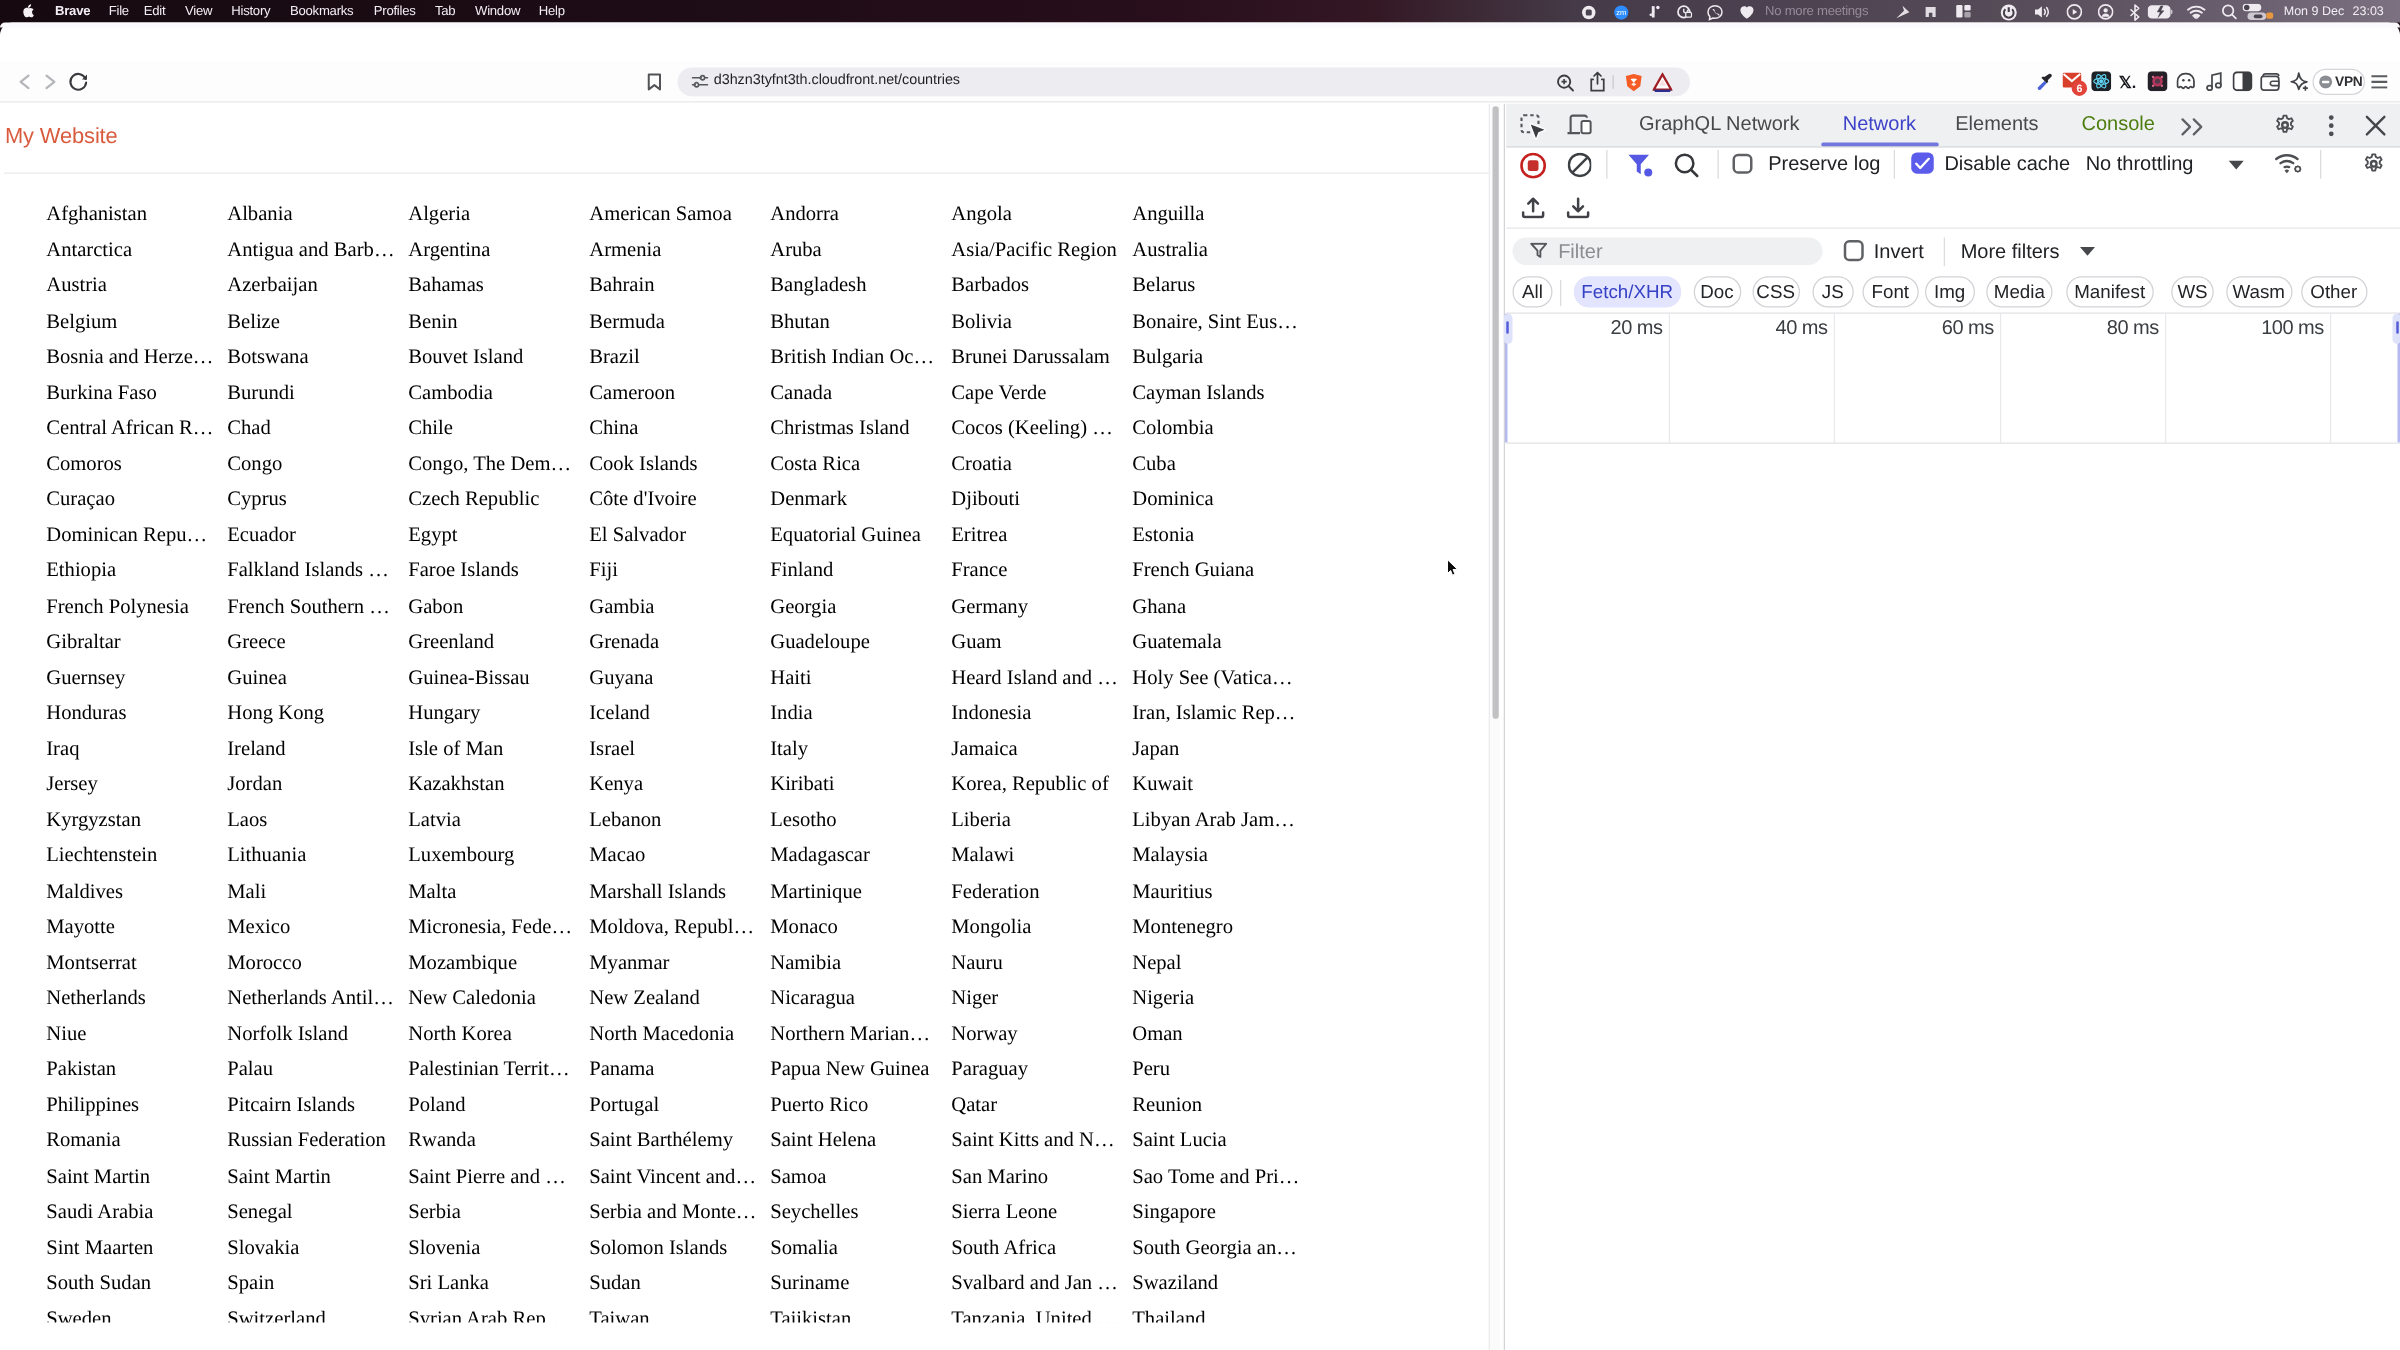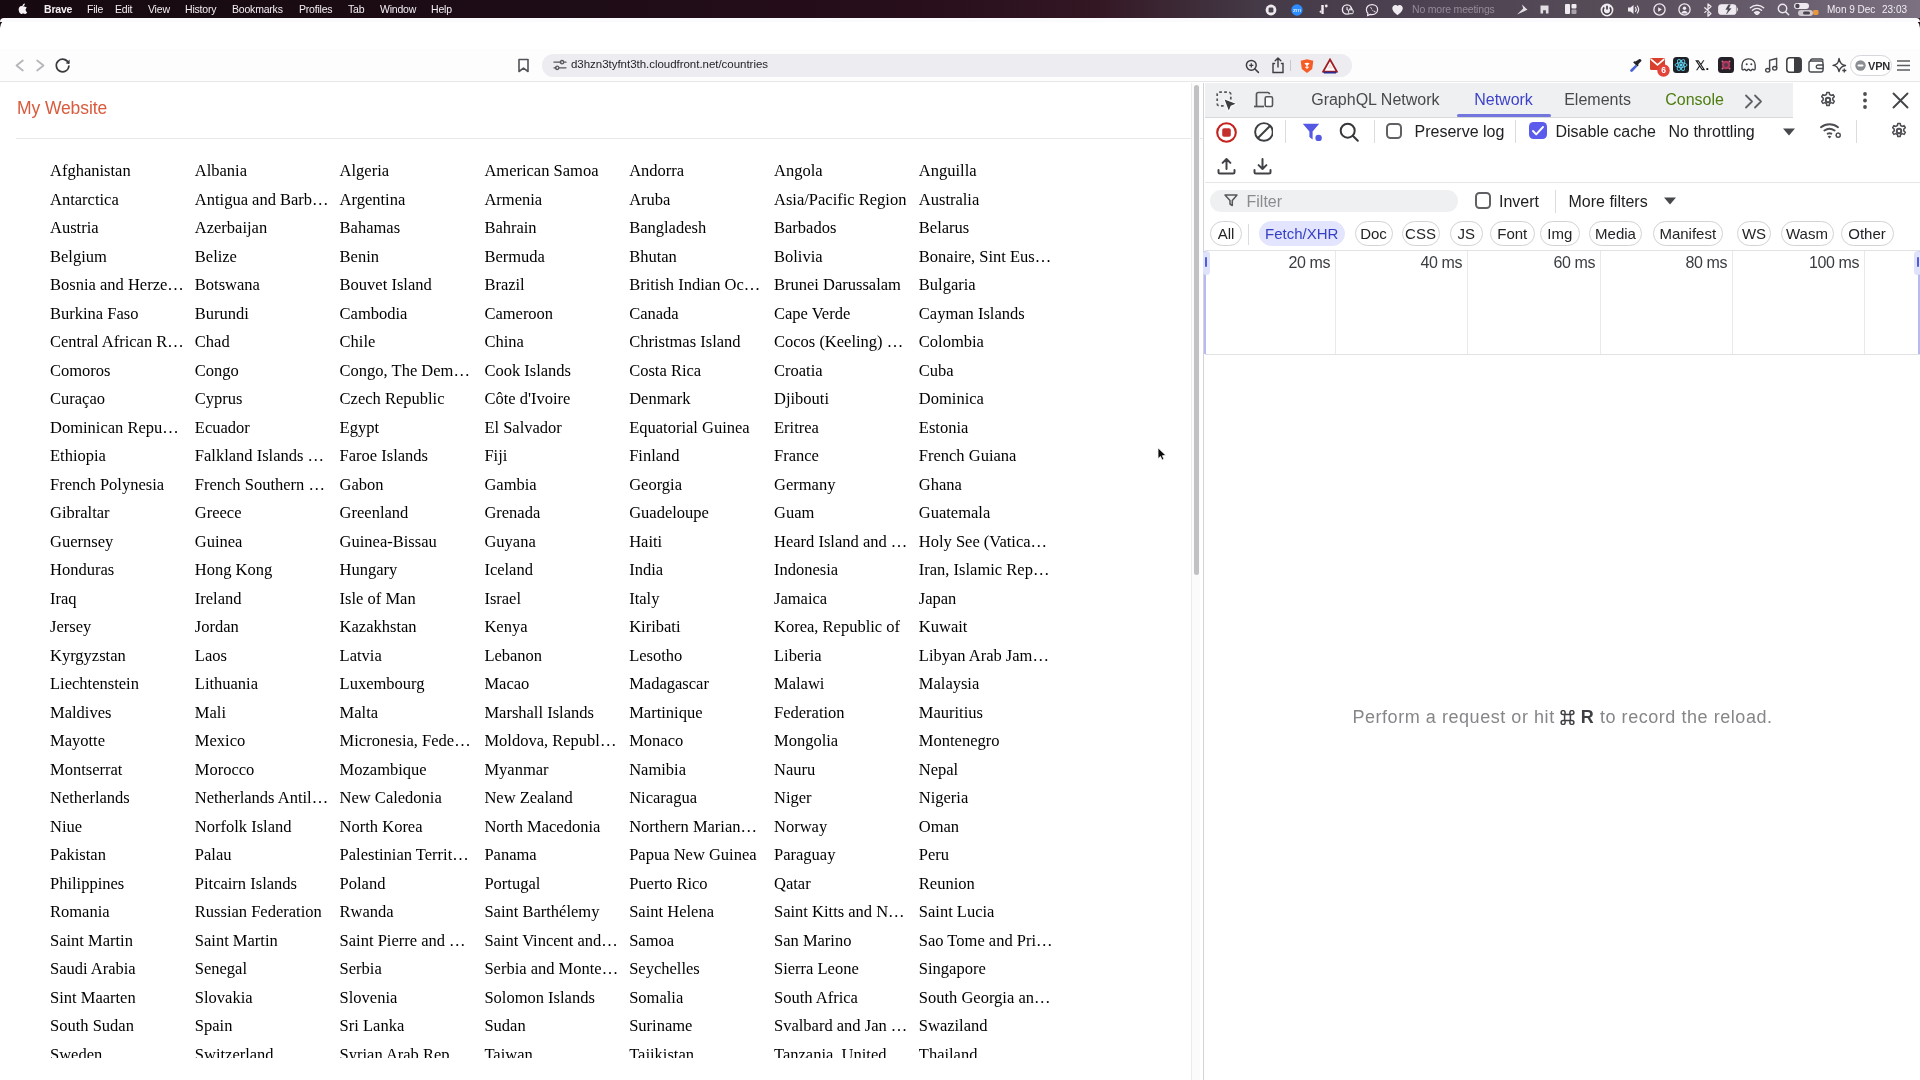--- a/index.html
+++ b/index.html
@@ -7,28 +7,28 @@
 .menubar{left:0;top:0;width:1920px;height:18px;
  background:linear-gradient(90deg,#160a10 0%,#1d0c15 28%,#240d19 42%,#2a0f1d 50%,#331723 57%,#453a47 65.5%,#4c4150 73.5%,#564c58 83.5%,#6a6070 94%,#7b7181 100%);}
 .mi{position:absolute;top:0;height:18px;line-height:19.5px;color:#f3eef3;font-size:10.5px;letter-spacing:-.2px}
 .win{left:0;top:18px;width:1920px;height:1062px;background:#fff;border-radius:10px 10px 0 0}
 .topstrip{left:0;top:0;width:1920px;height:4px;background:#fbfafc;border-radius:10px 10px 0 0}
 .tabstrip{left:0;top:4px;width:1920px;height:26.5px;background:#e3e3e7}
 .navbar{left:0;top:30.5px;width:1920px;height:33px;background:#fdfdfe;border-bottom:1.4px solid #e7e7ea}
 .tl{position:absolute;top:7.4px;width:10.4px;height:10.4px;border-radius:50%}
 .tab{position:absolute;left:67px;top:2px;width:176px;height:22.5px;background:#fff;border-radius:8px;box-shadow:0 .5px 1.5px rgba(0,0,0,.12)}
 .content{left:0;top:65px;width:1920px;height:997px;background:#fff}
-.page{position:absolute;left:16px;top:0;width:1190px;height:975px;background:#fff;overflow:hidden}
+.page{position:absolute;left:3px;top:0;width:1190px;height:975px;background:#fff;overflow:hidden}
 .h1{position:absolute;left:1px;top:15px;font-size:17.5px;letter-spacing:-.1px;color:#d95b3d}
 .hr{position:absolute;left:0;top:54.5px;width:1190.5px;height:1.2px;background:#e9e9e9}
 .cc{position:absolute;font-family:"Liberation Serif",serif;font-size:16.5px;color:#000;white-space:nowrap;line-height:normal}
 .sbtrack{position:absolute;left:1190.5px;top:0;width:9.5px;height:997px;background:#fbfbfb;border-left:1px solid #ebebee}
 .sbthumb{position:absolute;left:2px;top:1.5px;width:5.5px;height:490px;background:#c1c1c4;border-radius:3px}
 .dt{position:absolute;left:1203px;top:0;width:717px;height:997px;background:#fff;border-left:1.2px solid #d4d4d8;font-size:16px;color:#1f1f1f}
-.dtr1{position:absolute;left:1.2px;top:0;width:588px;height:34.5px;background:#eff0f2;border-bottom:1px solid #d8d9db}
+.dtr1{position:absolute;left:1.2px;top:0;width:716px;height:34.5px;background:#eff0f2;border-bottom:1px solid #d8d9db}
 .dtab{position:absolute;top:0;height:34px;line-height:34px;font-size:16px;color:#454749}
 .chip{position:absolute;top:138.2px;height:24.8px;line-height:24.4px;border:1px solid #d2d3d7;border-radius:12.5px;background:#fff;color:#232427;font-size:15px;text-align:center}
 .sep{position:absolute;width:1px;background:#dcdce0}
 .cklabel{position:absolute;font-size:16px;color:#202124;line-height:16px}
 .gline{position:absolute;top:168px;width:1px;height:103px;background:#e9e9ed}
 .glabel{position:absolute;top:170.5px;width:60px;text-align:right;font-size:16px;letter-spacing:-.4px;color:#3a3d41}
 .es{position:absolute;width:717px;text-align:center;color:#848689}
 </style></head><body>
 
 <div class="a menubar">
@@ -601,21 +601,18 @@
       <div class="glabel" style="left:463px">80 ms</div>
       <div class="glabel" style="left:595px">100 ms</div>
       <div style="position:absolute;left:-.5px;top:168px;width:2.2px;height:103px;background:#b5baf0"></div>
       <div style="position:absolute;left:713.6px;top:168px;width:2.2px;height:103px;background:#b5baf0"></div>
       <div style="position:absolute;left:-1px;top:167.8px;width:6.8px;height:24px;background:#dfe2fb;border-radius:3.5px"></div>
       <div style="position:absolute;left:.6px;top:174.2px;width:2.2px;height:10px;background:#555cd8;border-radius:1px"></div>
       <div style="position:absolute;left:710px;top:167.8px;width:6.8px;height:24px;background:#dfe2fb;border-radius:3.5px"></div>
       <div style="position:absolute;left:712.8px;top:174.2px;width:2.2px;height:10px;background:#555cd8;border-radius:1px"></div>
       <div style="position:absolute;left:1px;top:271.2px;width:716px;height:1.2px;background:#e2e2e6"></div>
 
-      <div class="es" style="left:0;top:623.5px;font-size:18px;line-height:21px;letter-spacing:.55px">Perform a request or hit <svg style="vertical-align:-2.5px" width="15" height="15" viewBox="0 0 15 15">
-            <path d="M4.6 4.6h5.8M4.6 10.4h5.8M4.6 4.6v5.8M10.4 4.6v5.8 M4.6 4.6H3.1a2 2 0 112-2v1.5M10.4 4.6h1.5a2 2 0 10-2-2v1.5M4.6 10.4H3.1a2 2 0 102 2v-1.5M10.4 10.4h1.5a2 2 0 11-2 2v-1.5" stroke="#3e4043" stroke-width="1.5" fill="none"></path>
-          </svg> <b style="color:#3e4043">R</b> to record the reload.</div>
     </div>
   </div>
 </div>
 <svg style="position:absolute;left:1157px;top:446.8px" width="11" height="15" viewBox="0 0 11 15" fill="none">
     <path d="M1 .8v10.9l2.5-2.3 1.5 3.7 2-.8-1.6-3.6 3.5-.3z" fill="#0b0b0b" stroke="#fff" stroke-width=".8"></path>
   </svg>
 
 </body></html>

